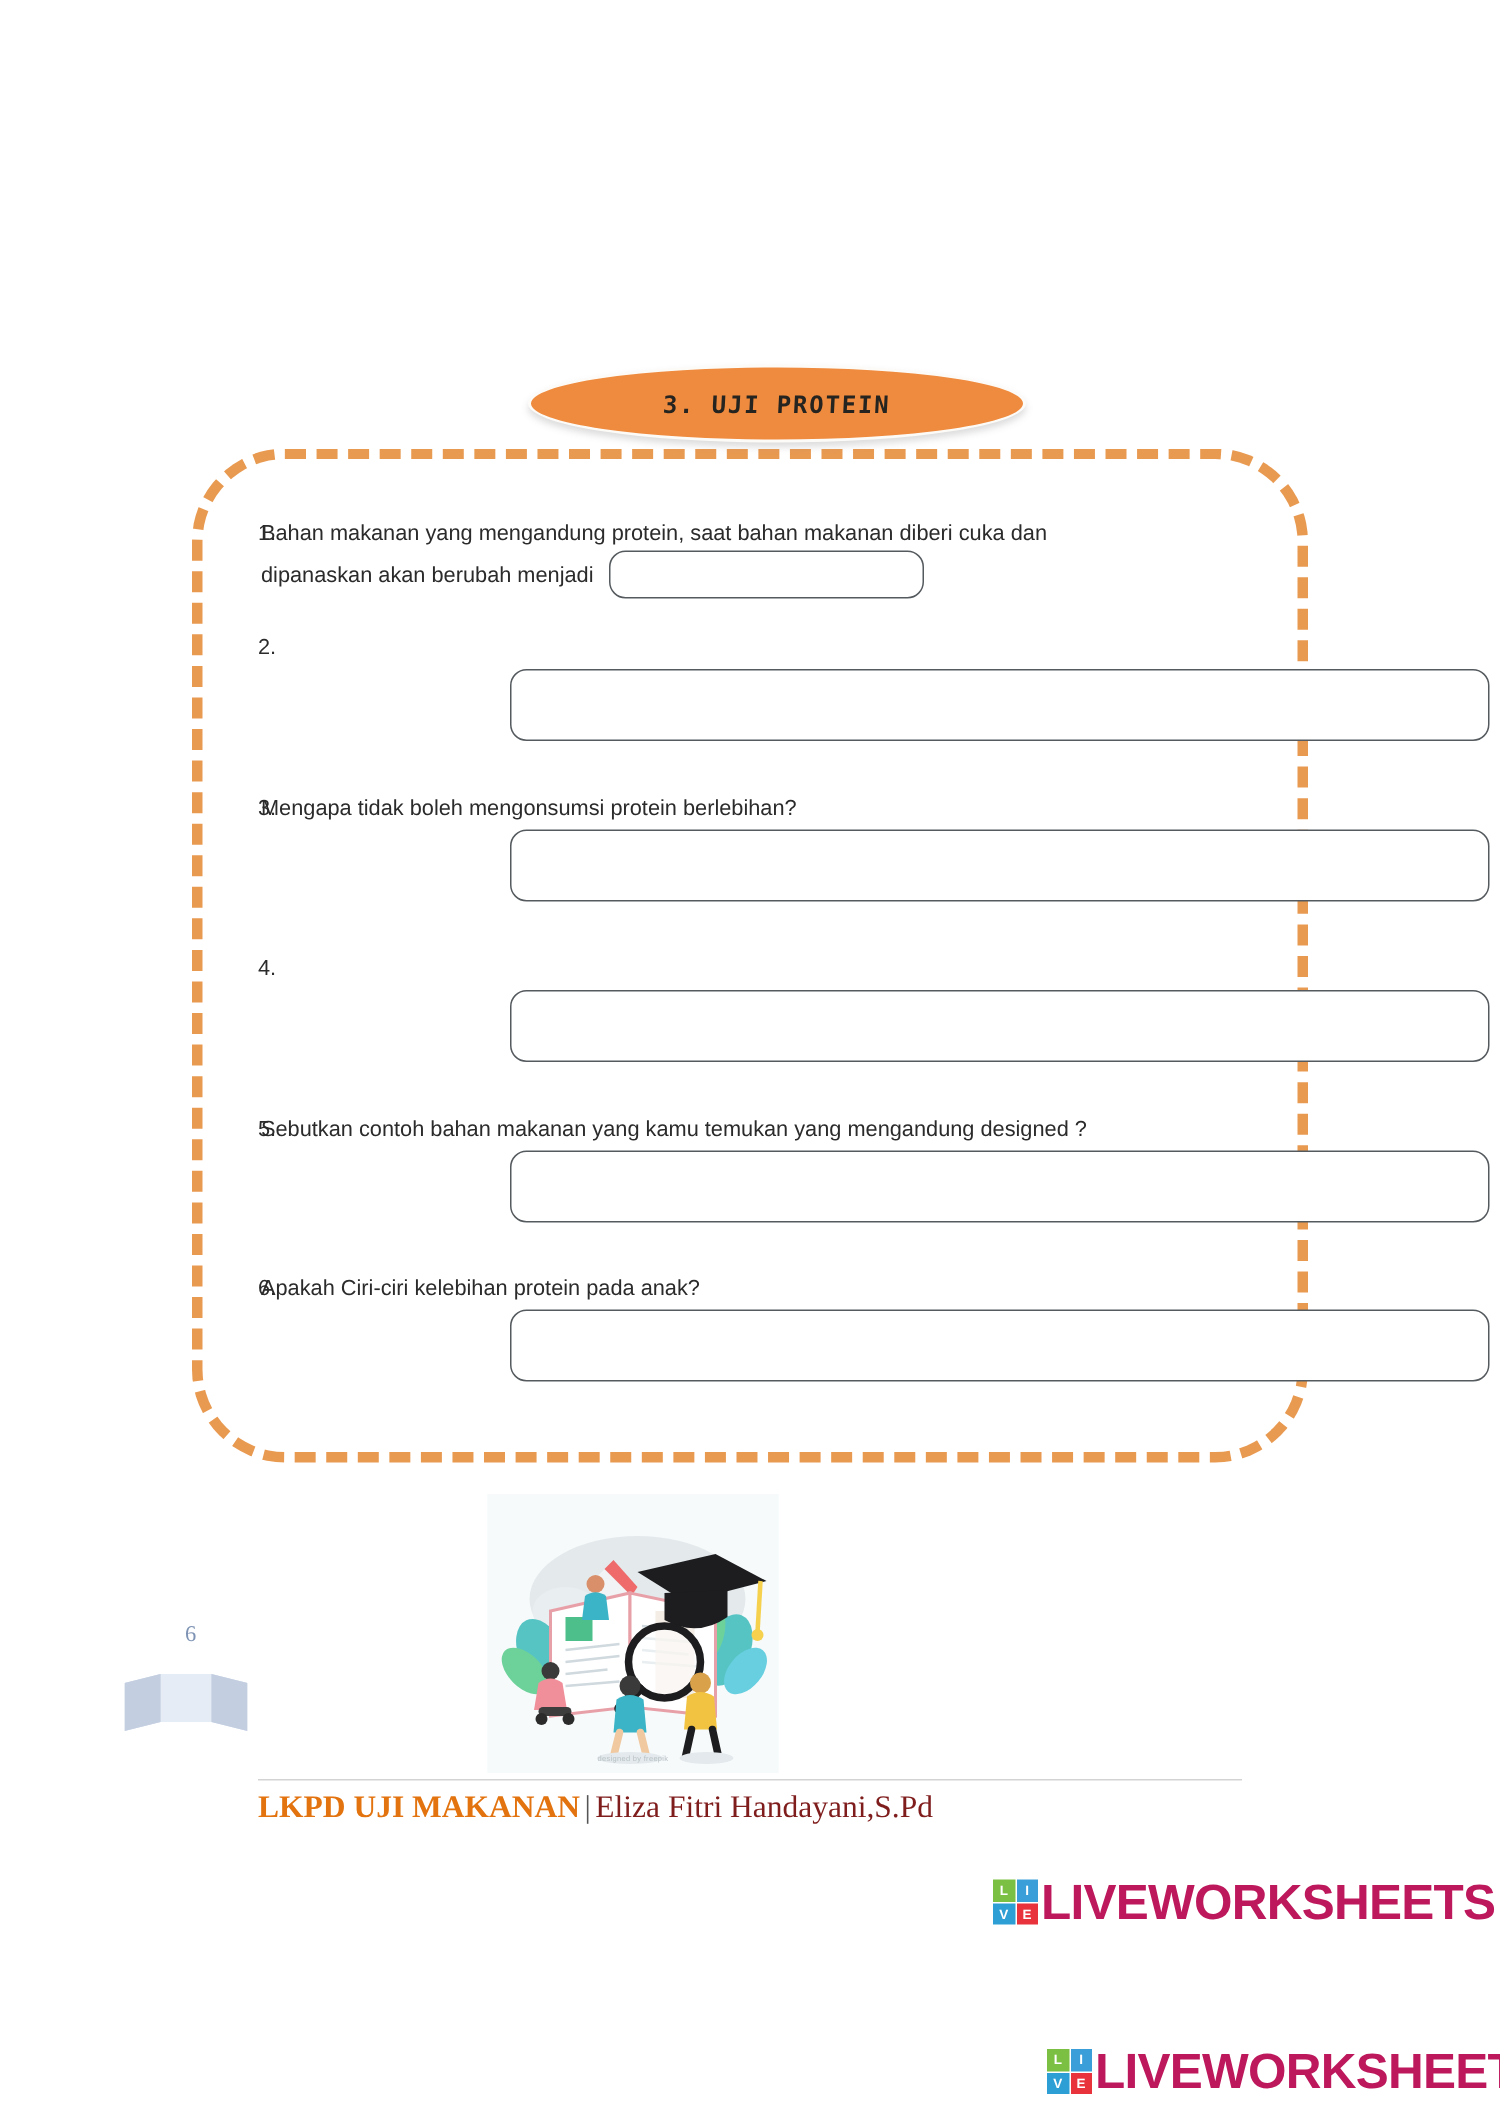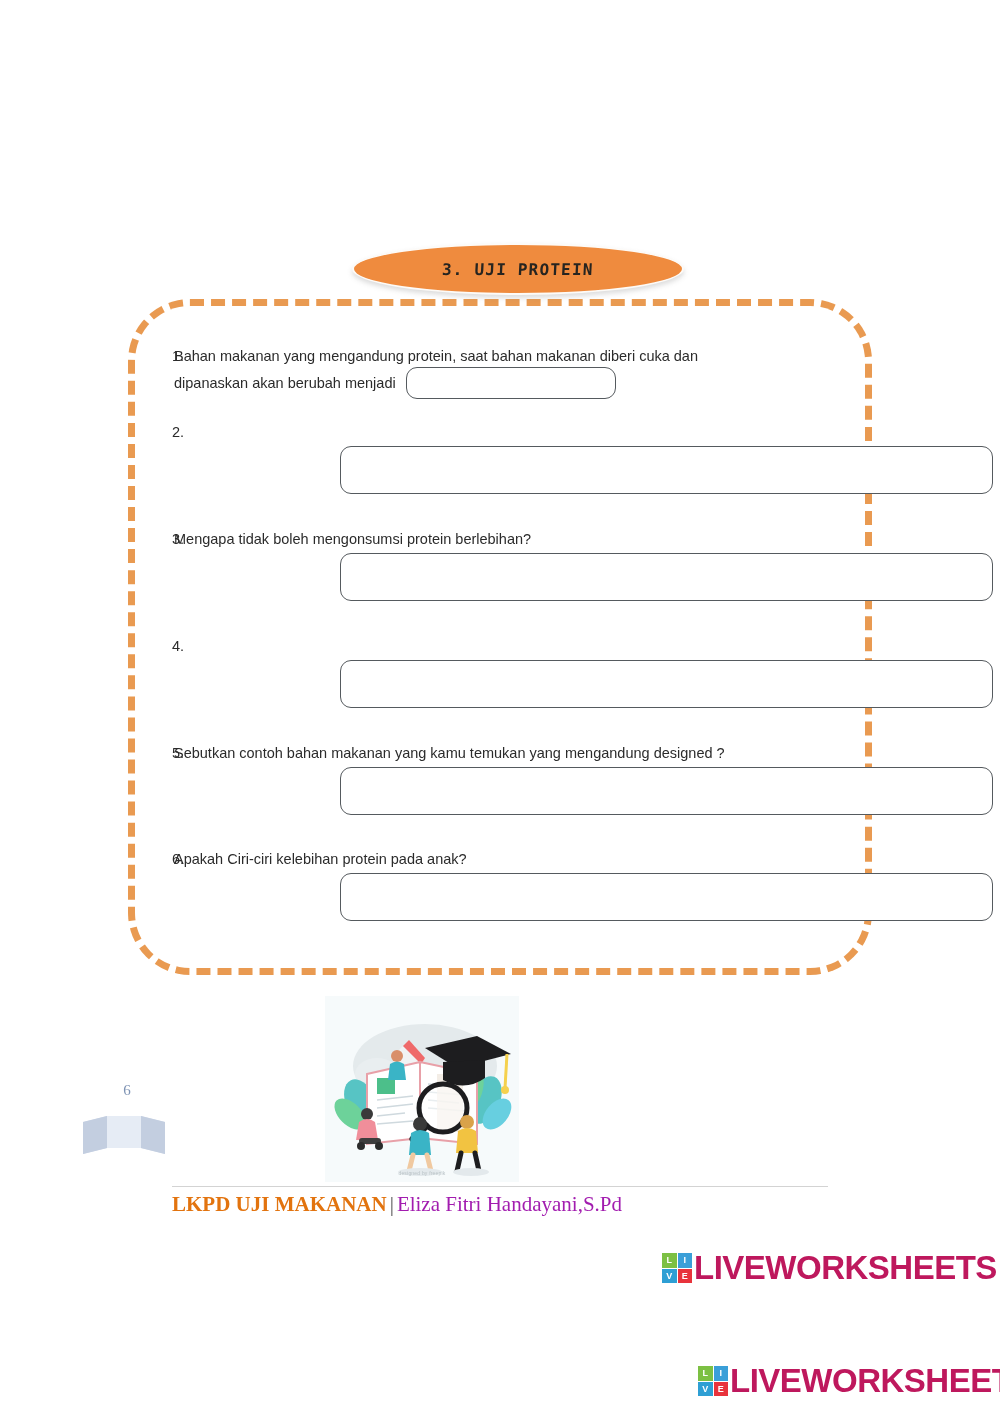--- a/index.html
+++ b/index.html
@@ -172,21 +172,21 @@
   #footer-title {
     color: #e2730e;
     font-weight: bold;
   }
   #footer-sep {
     color: #555;
     font-weight: normal;
     padding: 0 3px;
   }
   #footer-author {
-    color: #a21caf;
+    color: #7f1d1d;
   }
 
   
   .lw-logo {
     position: absolute;
     display: flex;
     align-items: center;
   }
   .lw-grid {
     display: grid;

